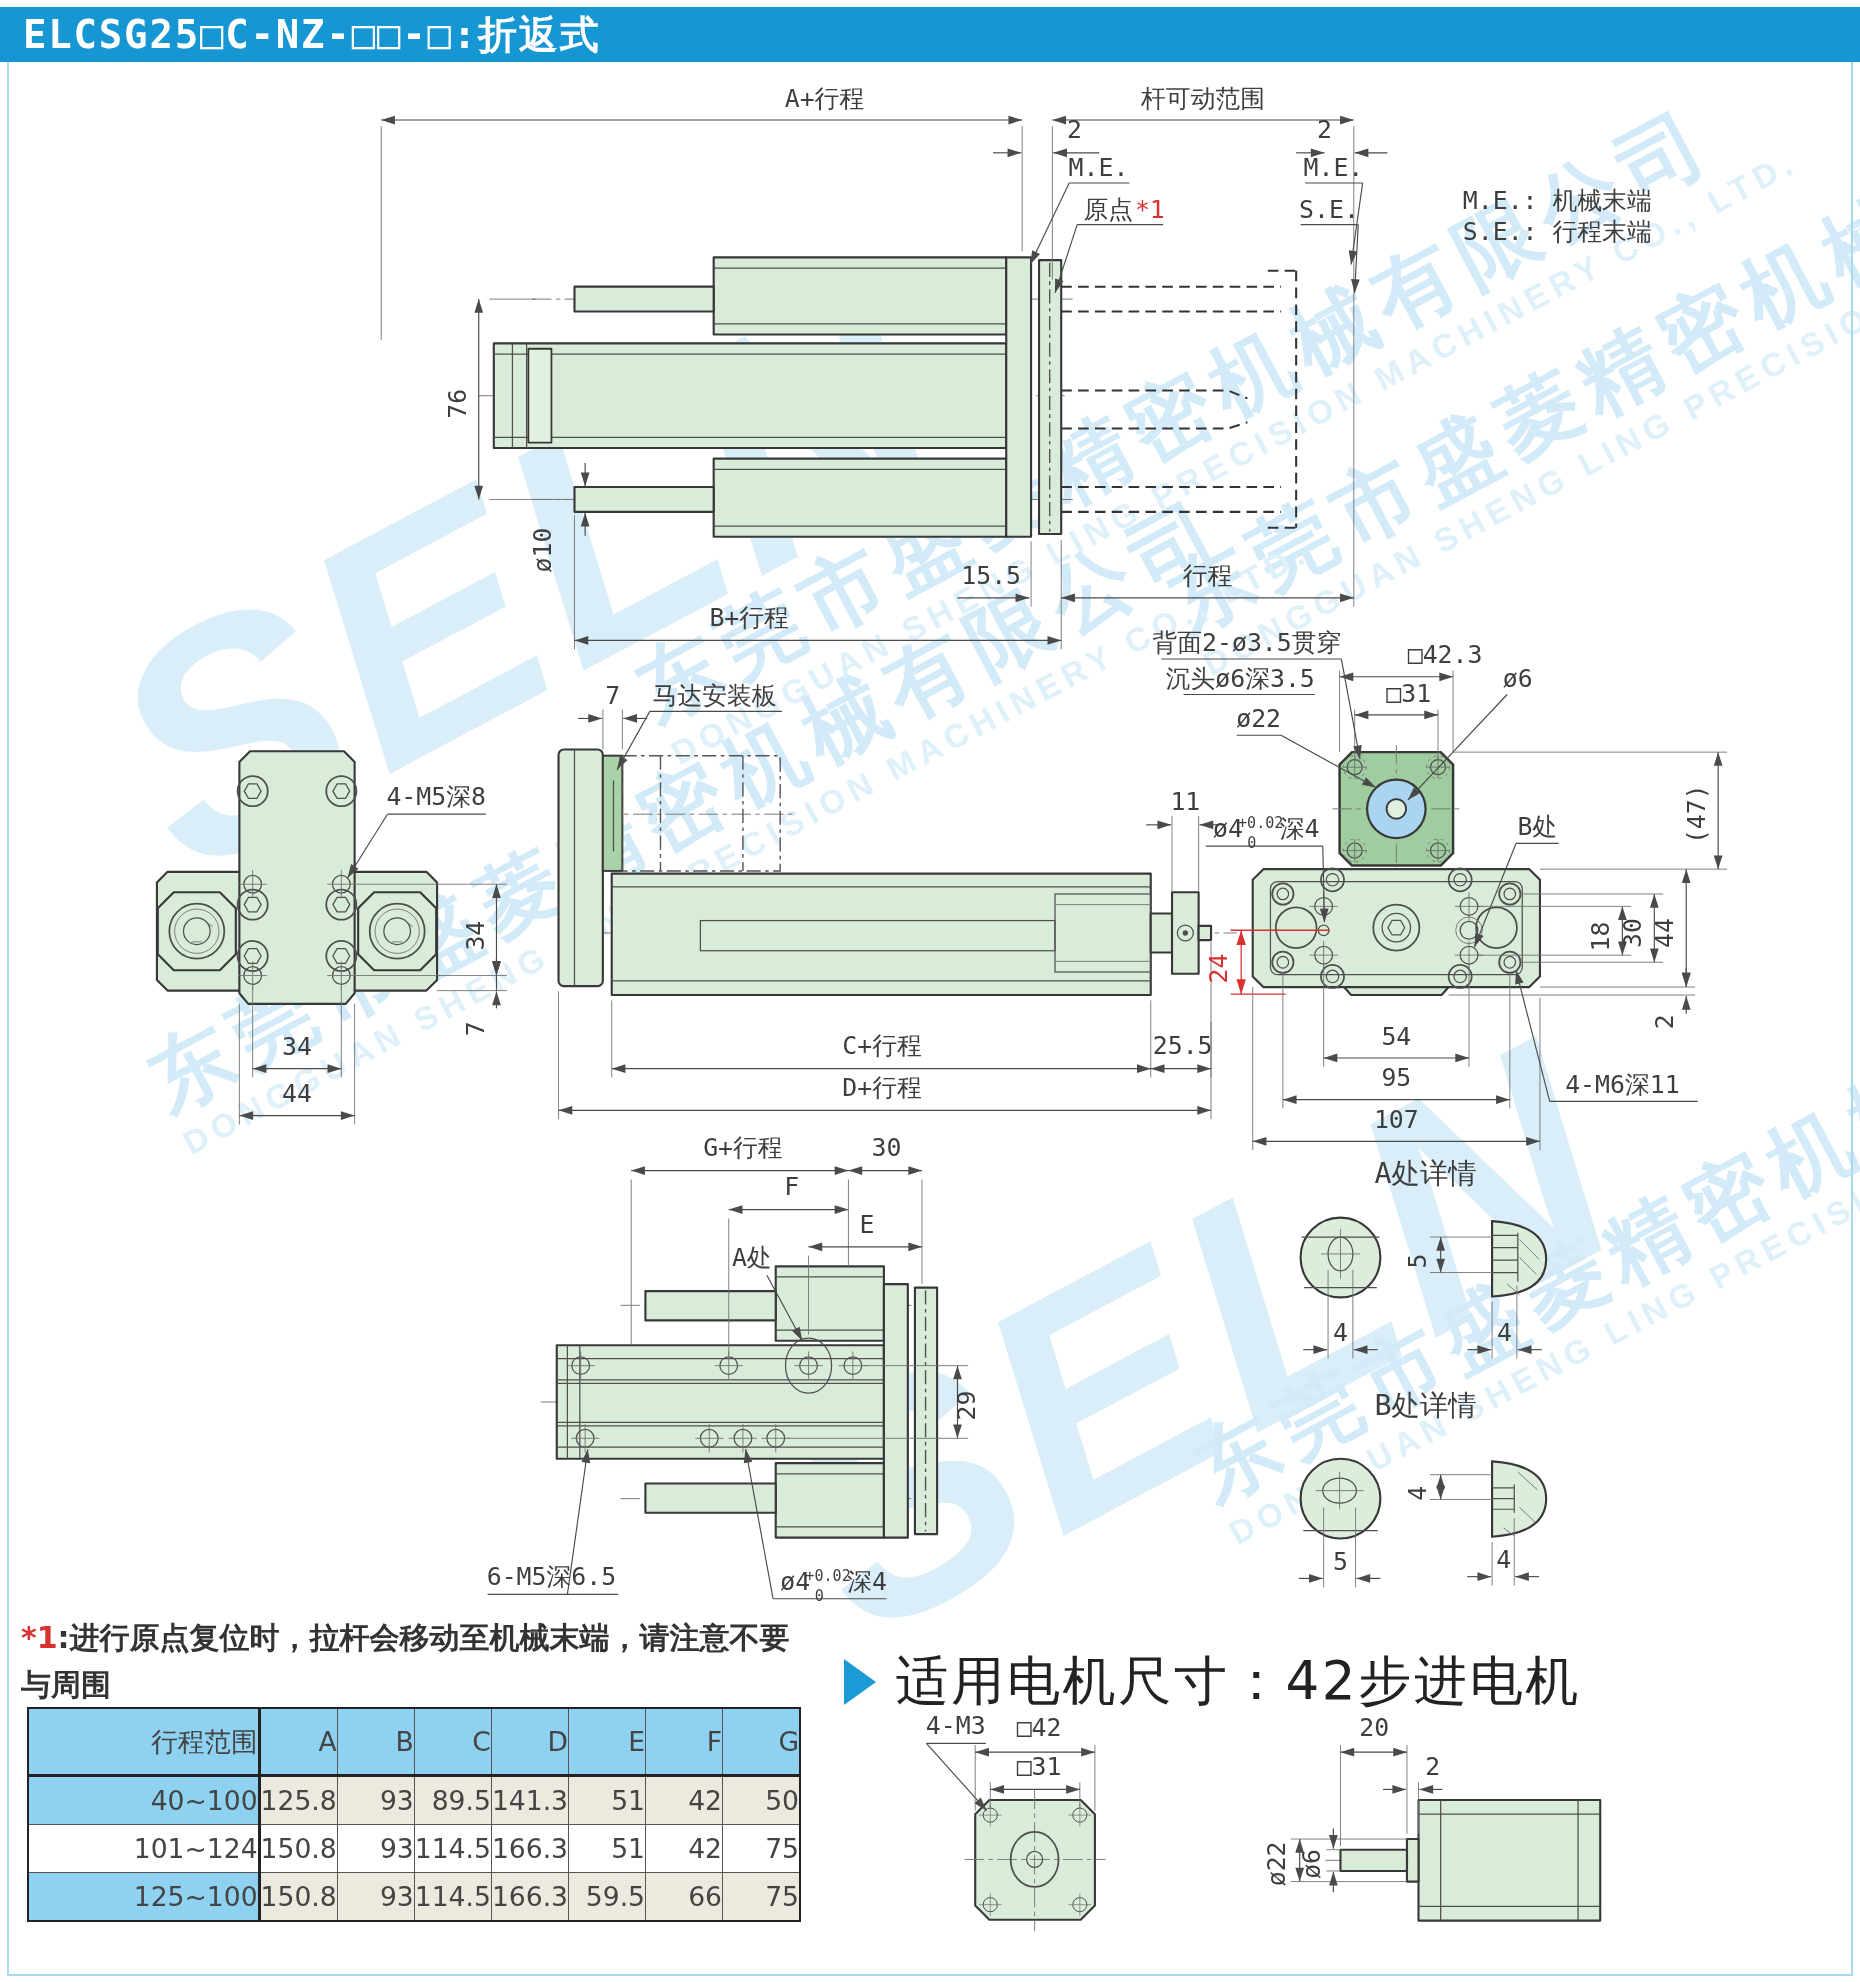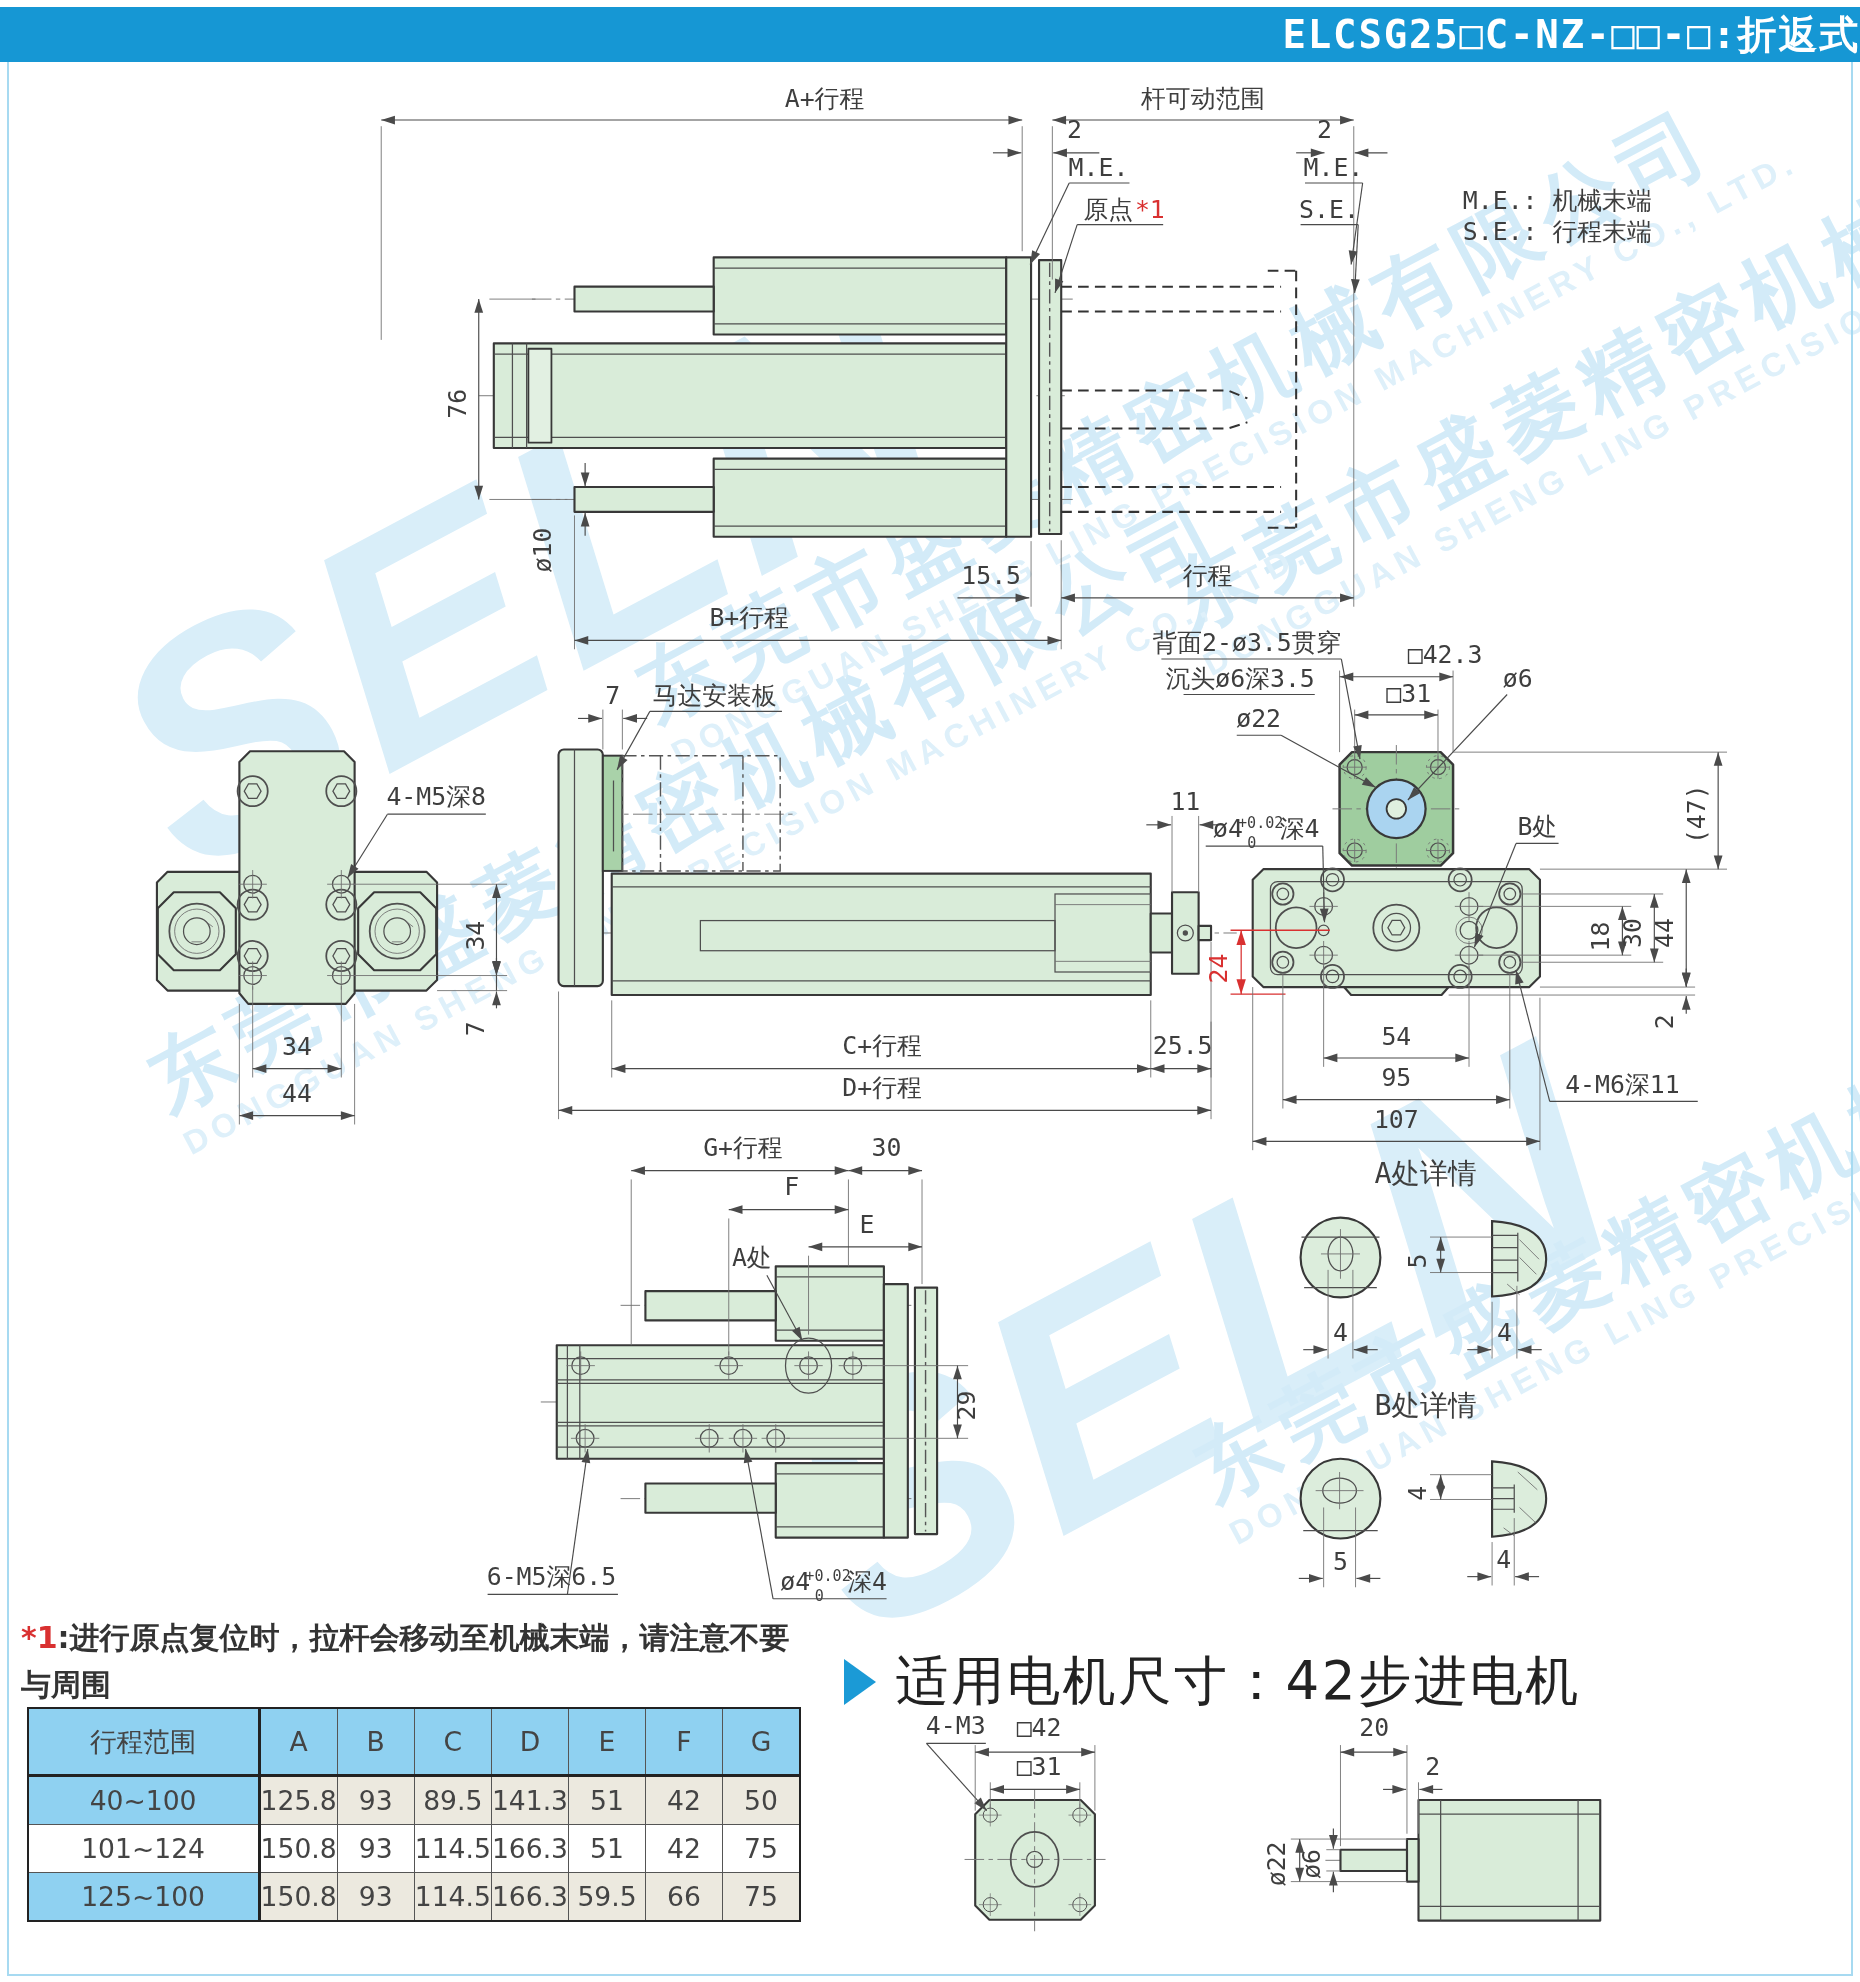--- a/index.html
+++ b/index.html
@@ -1,20 +1,20 @@
 <!DOCTYPE html>
 <html style="font-size:14px"><head>
 <meta charset="utf-8">
 <style>
   html,body{margin:0;padding:0;background:#ffffff;}
   body{width:1860px;height:1983px;position:relative;overflow:hidden;
        font-family:"DejaVu Sans",sans-serif;}
   .frame{position:absolute;left:7px;right:7px;top:7px;bottom:7px;
          border:2.7px solid #a7daf1;}
-  .hdr{position:absolute;left:0;top:7px;width:1860px;height:55px;background:#1697d4;text-align:right;}
+  .hdr{position:absolute;left:0;top:7px;width:1860px;height:55px;background:#1697d4;}
   .hdr span{display:block;padding-left:23px;line-height:55px;color:#fff;
             font-family:"DejaVu Sans Mono","DejaVu Sans",monospace;
             font-weight:700;font-size:39px;letter-spacing:1.8px;}
   .wm{position:absolute;pointer-events:none;white-space:nowrap;
       transform:rotate(-28deg);transform-origin:0 0;line-height:1.15;}
   .wm .seln{font-family:"Liberation Sans",sans-serif;font-style:italic;font-weight:900;
             font-size:319px;color:#d9eef9;letter-spacing:7px;}
   .wm .cn{font-family:"DejaVu Sans",sans-serif;font-weight:700;font-size:82px;
           color:#d3ebf8;letter-spacing:10.6px;}
   .wm .en{font-family:"Liberation Sans",sans-serif;font-weight:700;font-size:33px;
@@ -38,21 +38,21 @@
   svg .txe{font-size:28px;text-anchor:end;}
   svg .txs{font-size:17px;text-anchor:middle;}
   svg .txt{font-size:32px;text-anchor:middle;}
   svg .redt{fill:#d93030;}
   .fnote{position:absolute;left:21px;top:1615px;width:798px;
          font-size:30px;color:#333;line-height:1.55;font-weight:bold;}
   .fnote .ref{color:#d93030;}
   .fnote .l2{margin-left:60px;}
   table.spec{position:absolute;left:26.6px;top:1707px;border-collapse:collapse;
              table-layout:fixed;font-size:26.6px;color:#444;}
-  table.spec th,table.spec td{border:1.4px solid #555;text-align:center;
+  table.spec th,table.spec td{border:1.4px solid #555;text-align:right;
              font-weight:400;padding:0;}
   table.spec{border:2.7px solid #222;}
   table.spec tr.h th{background:#8fd1f1;height:65px;border-bottom:3.5px solid #222;}
   table.spec td{height:47px;}
   table.spec .c0{width:229px;border-right:3.5px solid #222;}
   table.spec .cv{width:76px;}
   table.spec tr.alt td{background:#ece9df;}
   table.spec tr.alt td.c0{background:#8fd1f1;}
   .motor-title{position:absolute;left:844px;top:1646px;display:flex;align-items:center;}
   .motor-title .tri{width:0;height:0;border-left:32px solid #1b9ad6;

